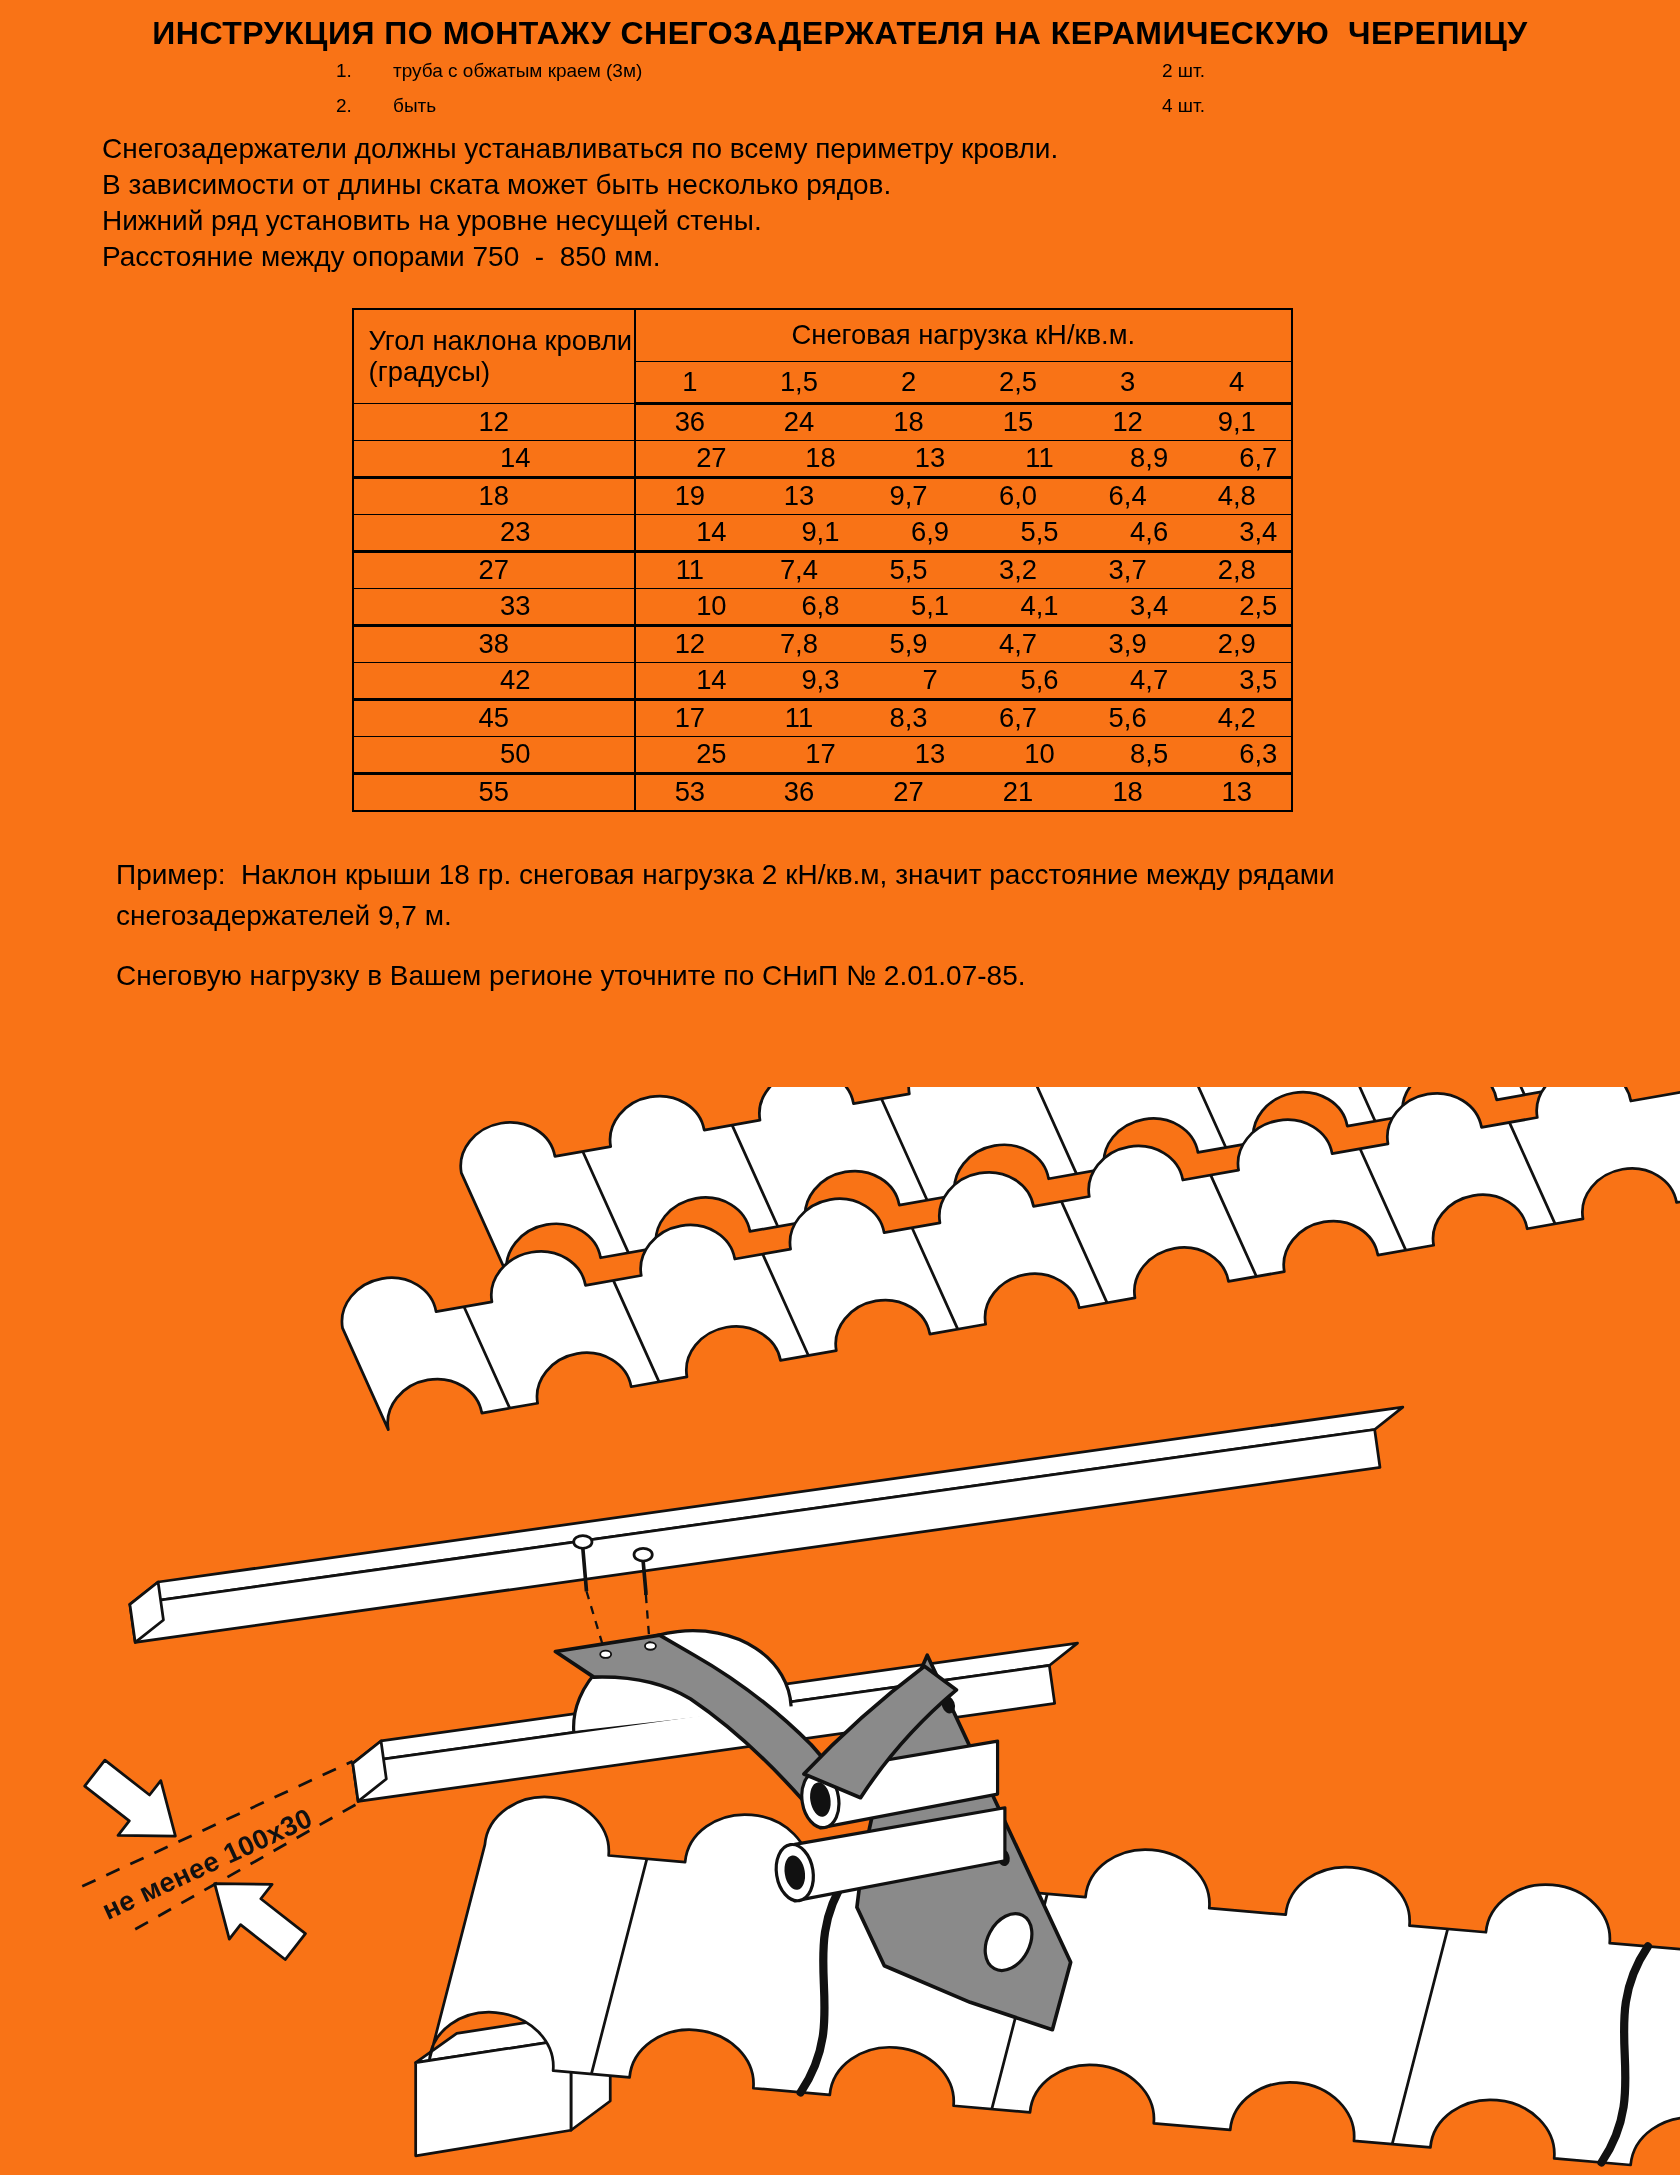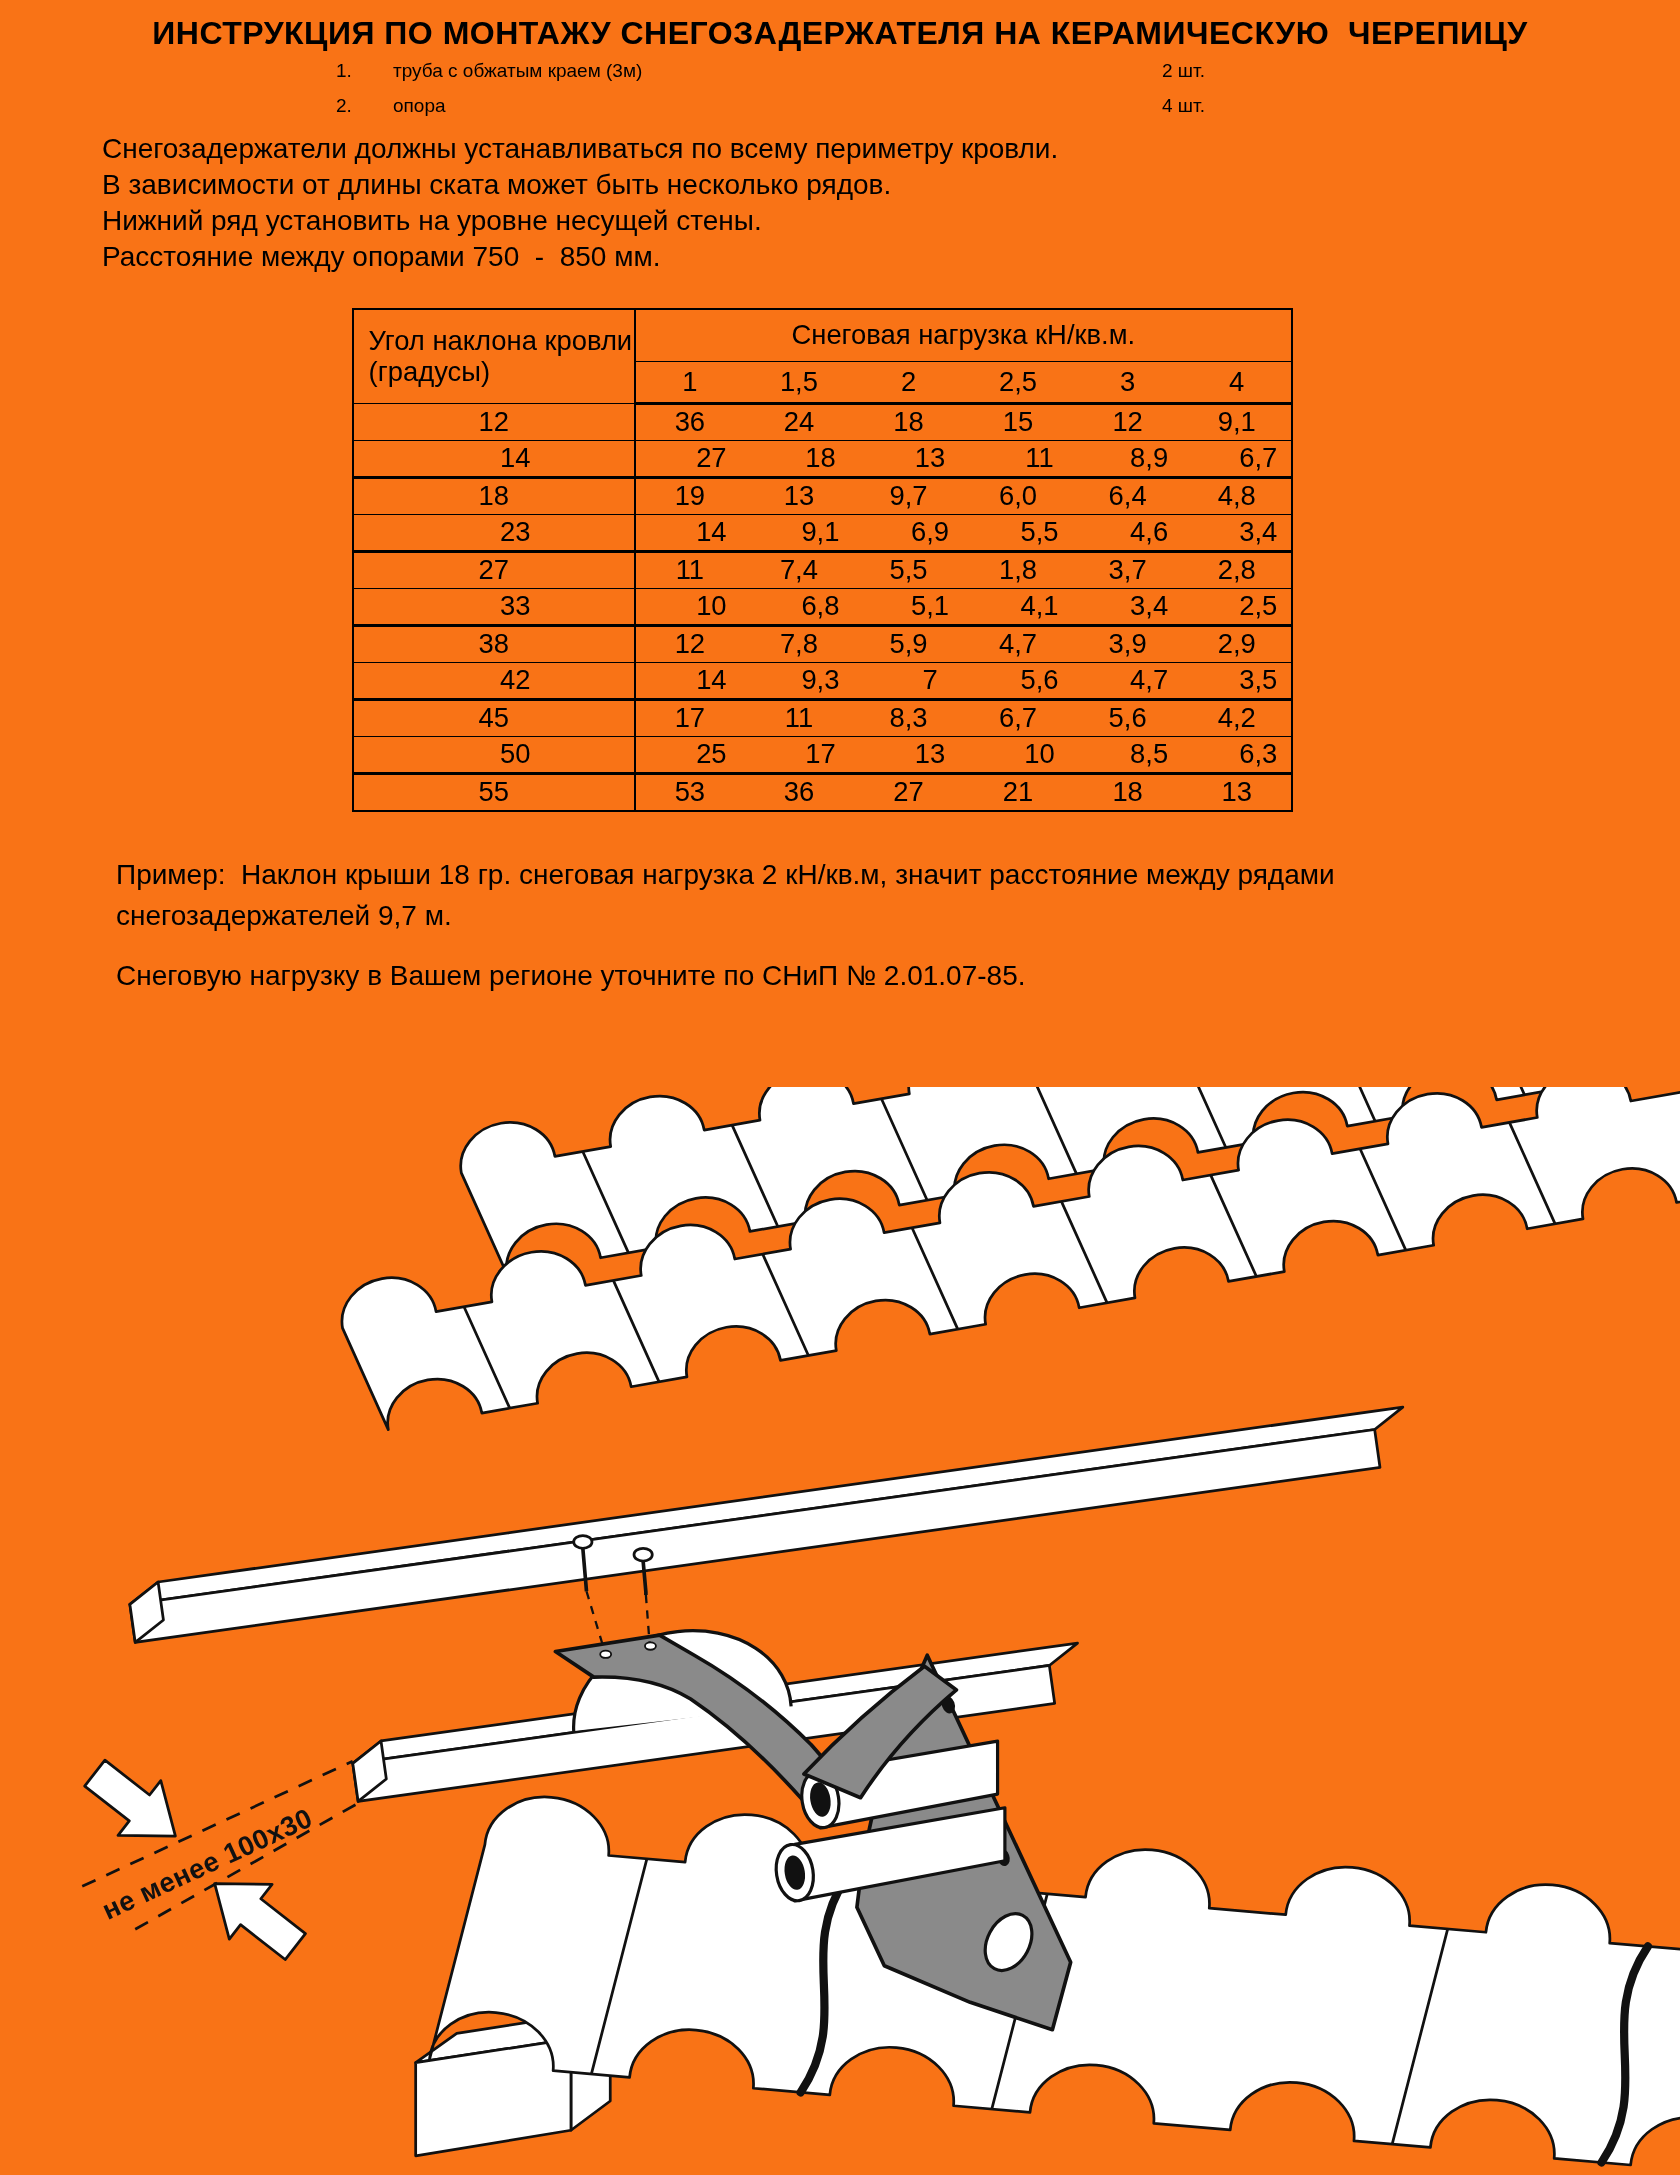--- a/index.html
+++ b/index.html
@@ -59,21 +59,21 @@
 
   <div class="doc-title prewrap">ИНСТРУКЦИЯ ПО МОНТАЖУ СНЕГОЗАДЕРЖАТЕЛЯ НА КЕРАМИЧЕСКУЮ  ЧЕРЕПИЦУ</div>
 
 
   <div class="kit-list">
     <div class="kit-row">
       <span class="kit-num">1.</span><span>труба с обжатым краем (3м)</span>
       <span class="kit-qty">2 шт.</span>
     </div>
     <div class="kit-row">
-      <span class="kit-num">2.</span><span>опора</span>
+      <span class="kit-num">2.</span><span>быть</span>
       <span class="kit-qty">4 шт.</span>
     </div>
   </div>
 
   <div class="paragraphs">
     <div class="prewrap">Снегозадержатели должны устанавливаться по всему периметру кровли.</div>
     <div class="prewrap">В зависимости от длины ската может быть несколько рядов.</div>
     <div class="prewrap">Нижний ряд установить на уровне несущей стены.</div>
     <div class="prewrap">Расстояние между опорами 750  -  850 мм.</div>
   </div>
@@ -128,21 +128,21 @@
           <td>6,9</td>
           <td>5,5</td>
           <td>4,6</td>
           <td>3,4</td>
         </tr>
         <tr>
           <td class="angle-cell">27</td>
           <td>11</td>
           <td>7,4</td>
           <td>5,5</td>
-          <td>1,8</td>
+          <td>3,2</td>
           <td>3,7</td>
           <td>2,8</td>
         </tr>
         <tr class="group-end">
           <td class="angle-cell">33</td>
           <td>10</td>
           <td>6,8</td>
           <td>5,1</td>
           <td>4,1</td>
           <td>3,4</td>

